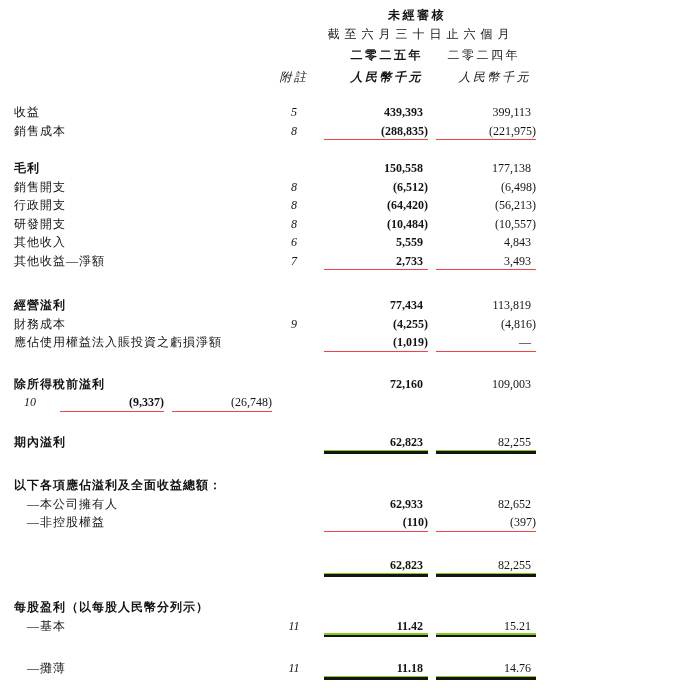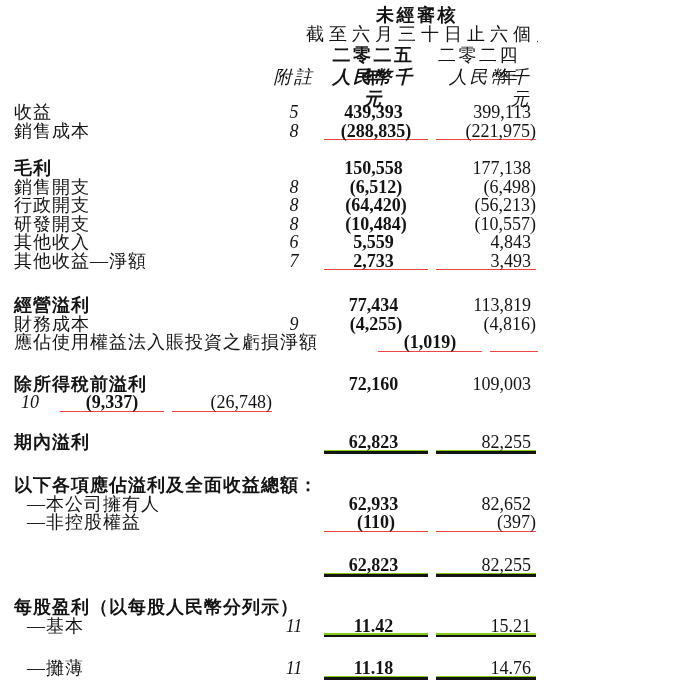--- a/index.html
+++ b/index.html
@@ -1,34 +1,34 @@
 <!DOCTYPE html>
 <html><head>
 <meta charset="utf-8">
 <style>
   html,body{margin:0;padding:0;background:#fff;}
   .page{
     position:relative;
     width:538px;height:694px;
     background:#fff;color:#141414;
     font-family:"Liberation Serif","DejaVu Serif",serif;
-    font-size:18px;
+    font-size:12px;
     overflow:hidden;
     box-sizing:border-box;
   }
   .row{display:flex;height:18.5px;line-height:18.5px;padding-right:2px;}
   .hr{height:19px;line-height:19px;}
   .hr2{height:22px;line-height:22px;}
   .sp{width:100%;}
   .lbl{flex:1;padding-left:14px;letter-spacing:1px;white-space:nowrap;overflow:visible;}
   .ind{padding-left:27px;}
   .b{font-weight:bold;}
   .ital{font-style:italic;}
   .note{width:60px;text-align:center;font-style:italic;flex:0 0 auto;}
-  .c1{width:104px;text-align:center;font-weight:bold;padding-right:5px;flex:0 0 auto;box-sizing:border-box;}
+  .c1{width:104px;text-align:right;font-weight:bold;padding-right:5px;flex:0 0 auto;box-sizing:border-box;}
   .c2{width:100px;text-align:right;padding-right:5px;margin-left:8px;flex:0 0 auto;box-sizing:border-box;}
   .pp{padding-right:0;}
   .u1{border-bottom:1px solid #ef4444;}
   .u2{position:relative;border-bottom:2px solid #84cc16;}
   .u2::after{content:"";position:absolute;left:0;right:0;bottom:-4px;height:2.5px;background:#141414;}
   .hs{width:274px;text-align:center;white-space:nowrap;flex:0 0 auto;box-sizing:border-box;}
   .hs1{padding-left:36px;letter-spacing:2.5px;font-weight:bold;}
   .hs2{padding-left:44px;letter-spacing:5px;font-weight:normal;}
   .ls2{letter-spacing:2.5px;}
   .h24{padding-right:16px;}

